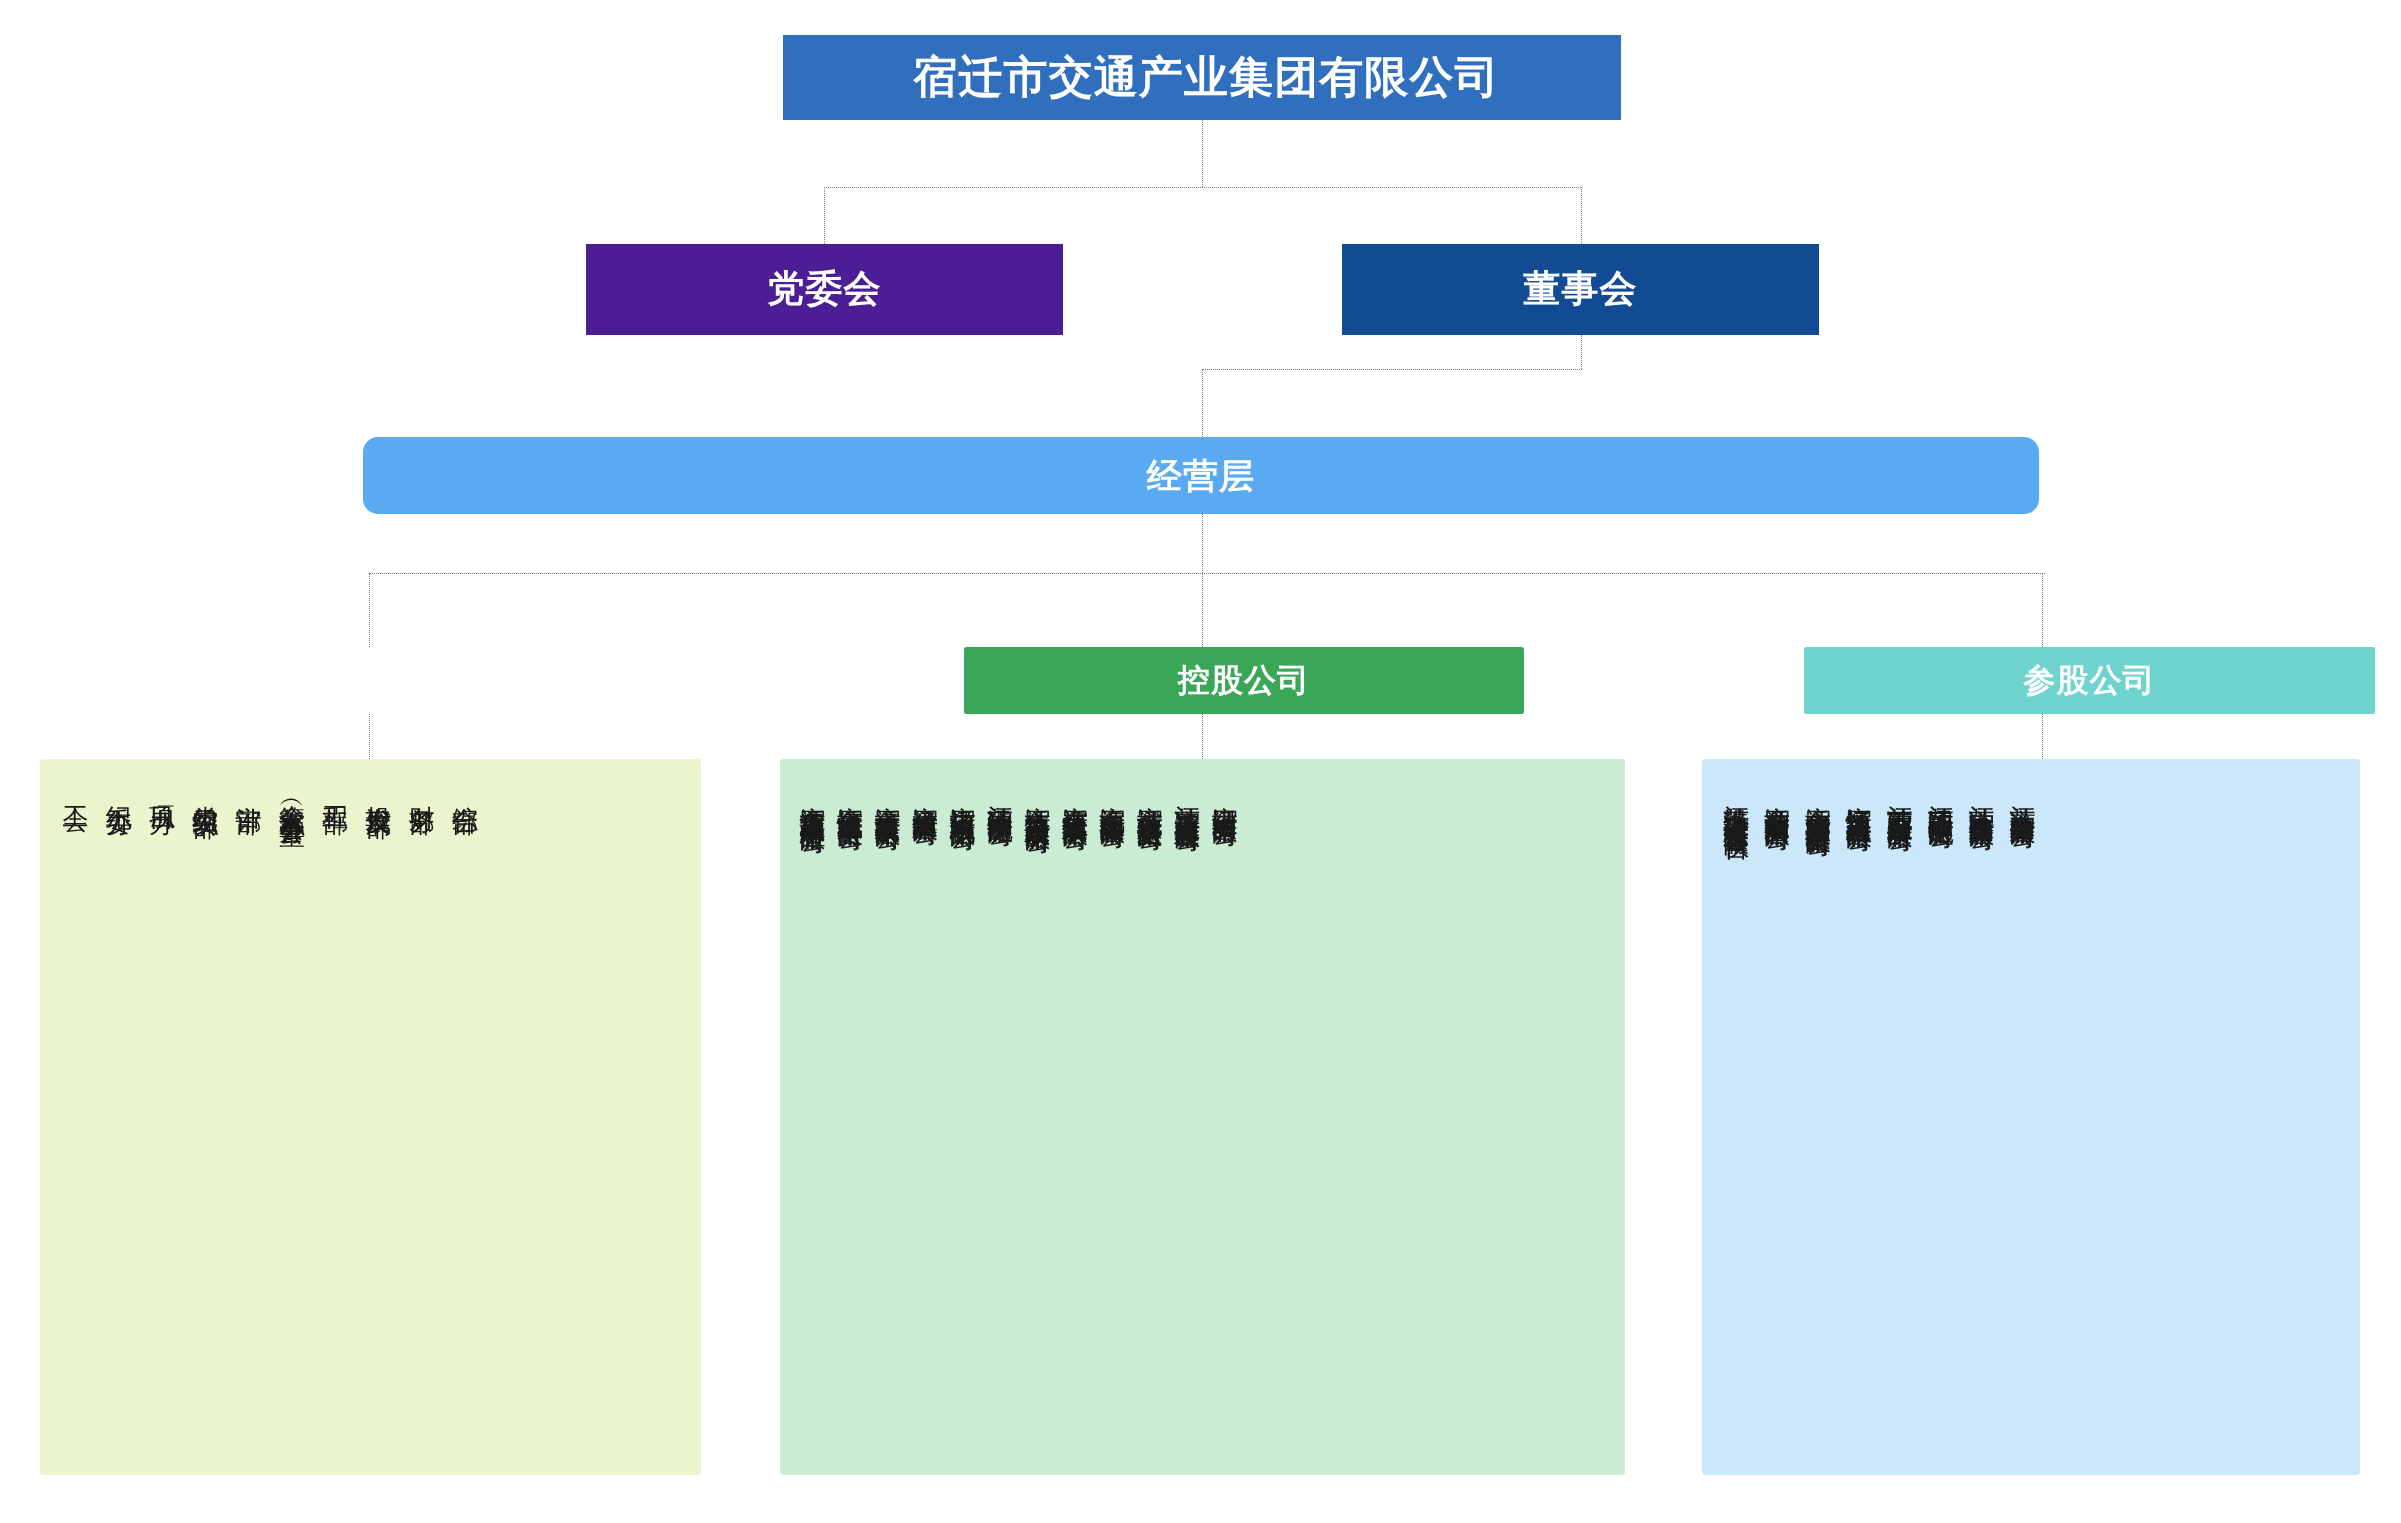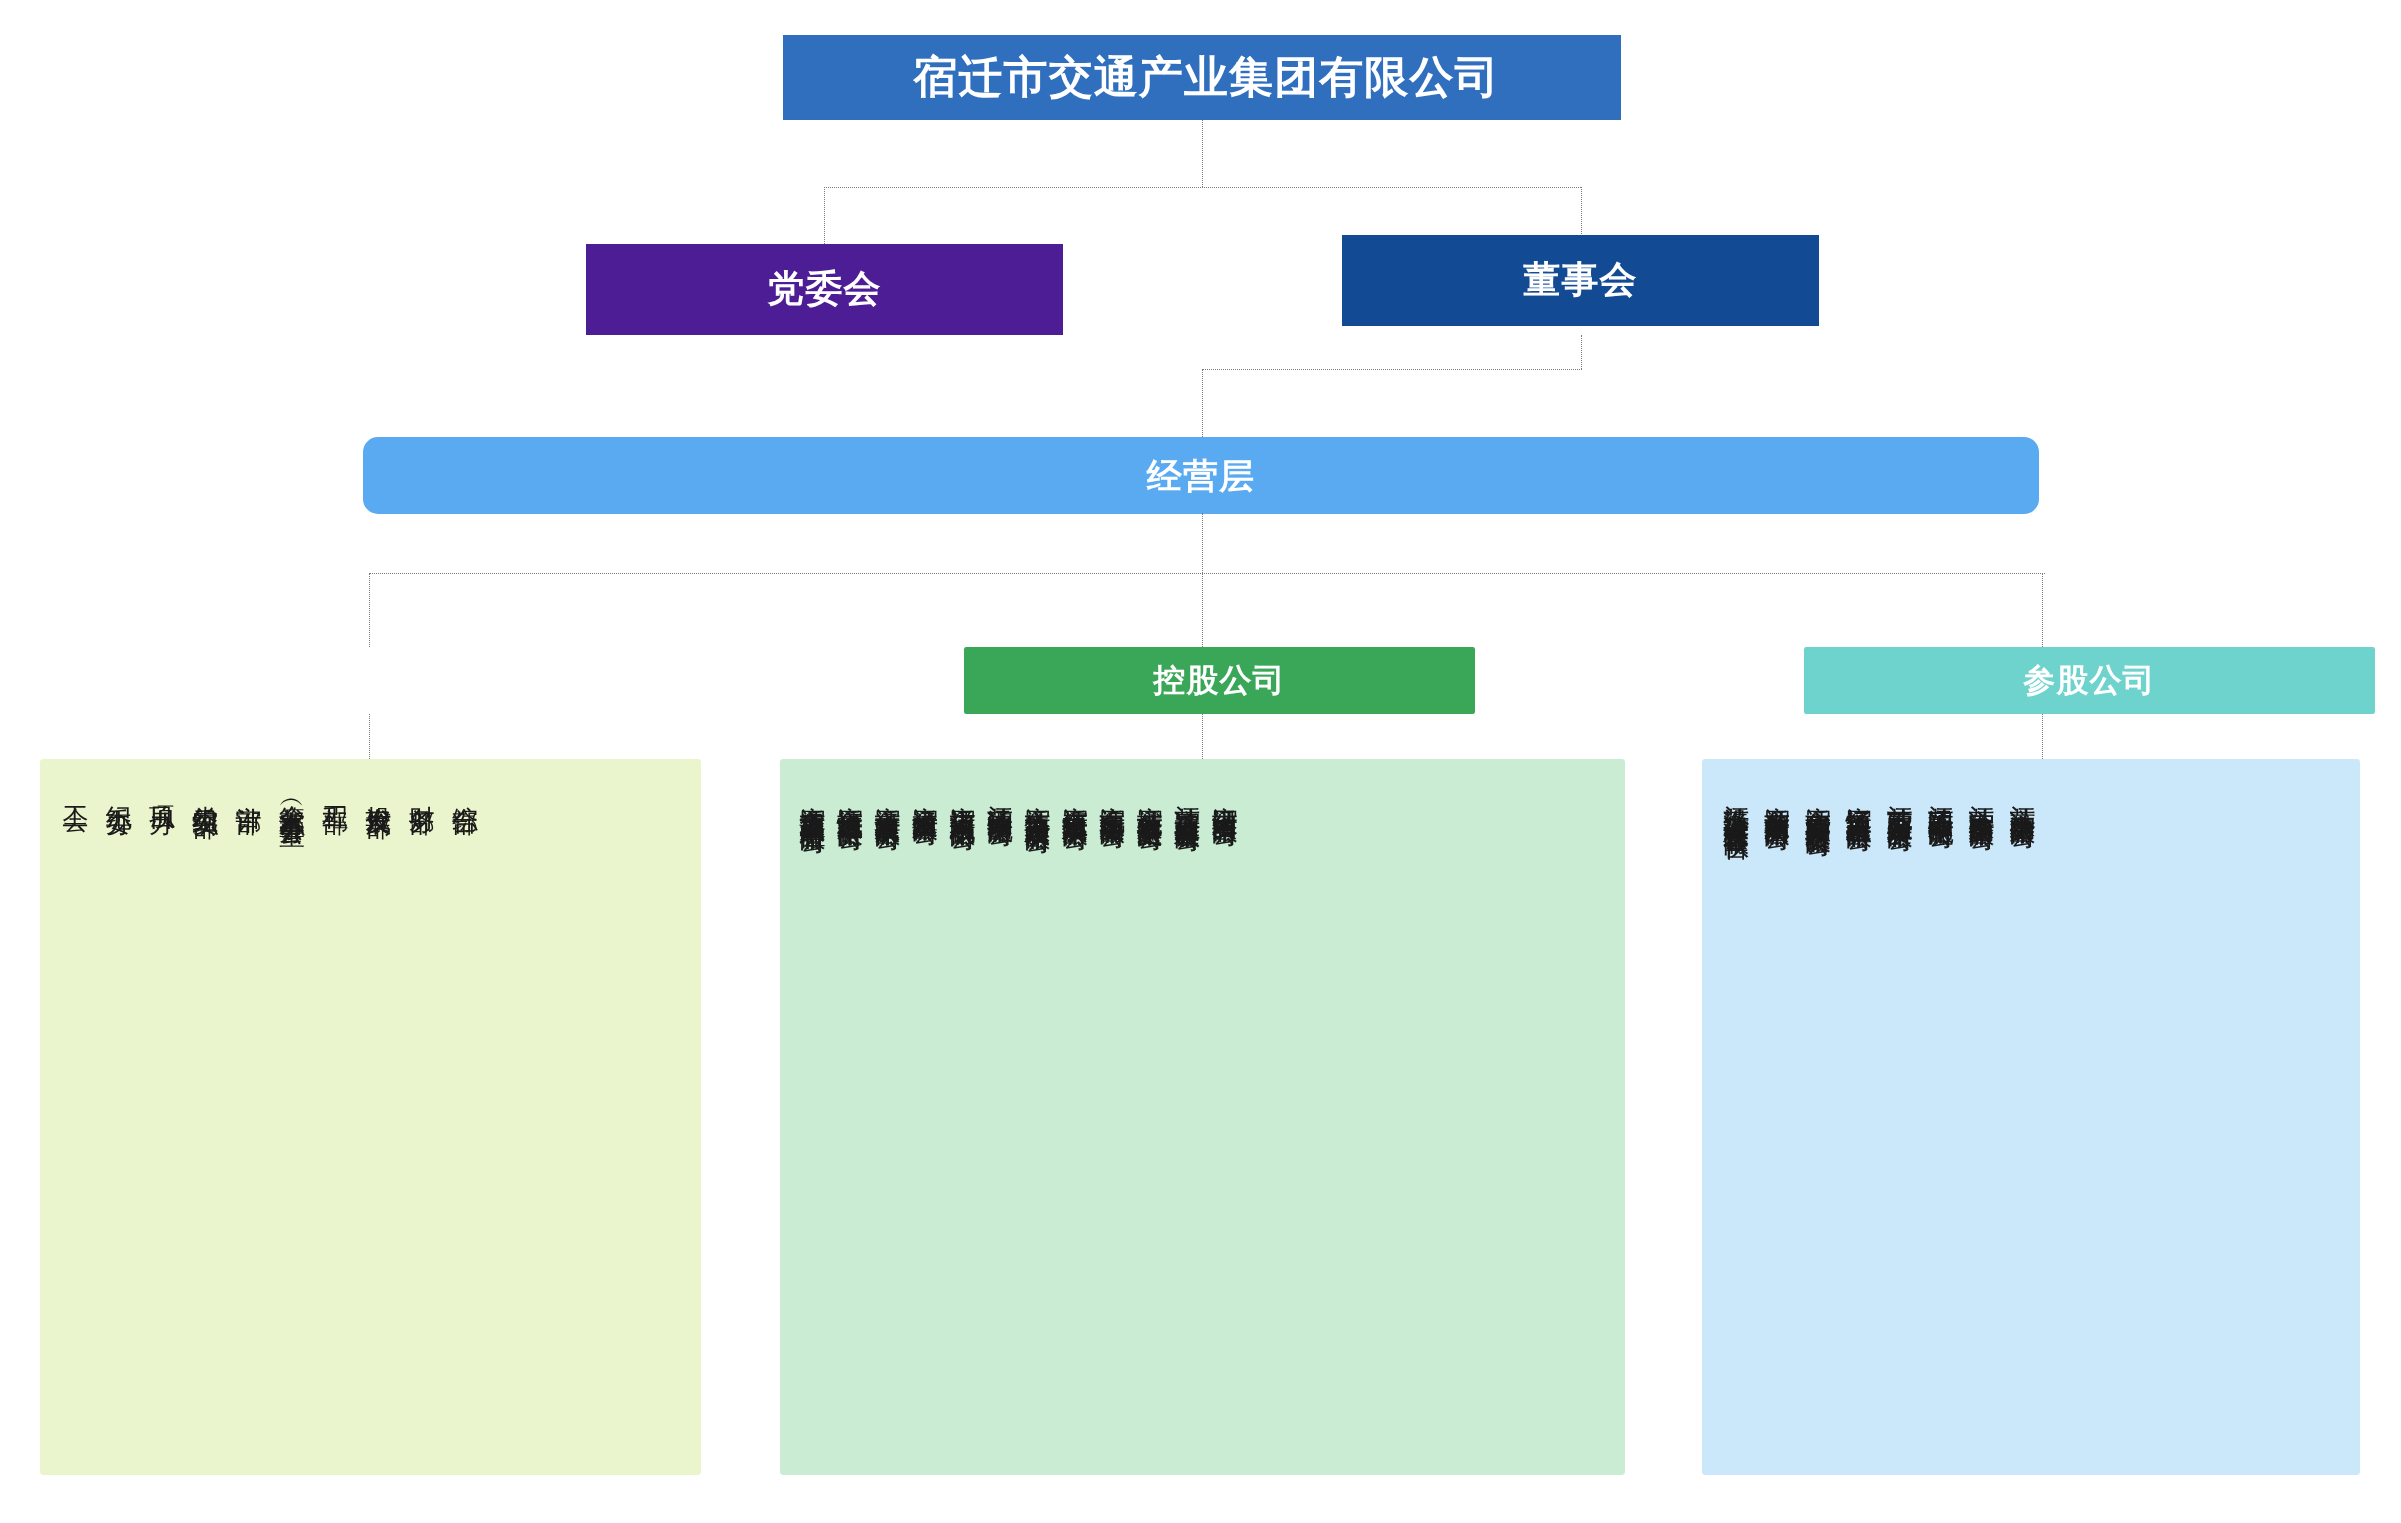--- a/index.html
+++ b/index.html
@@ -46,21 +46,21 @@
     left: 586px;
     top: 244px;
     width: 477px;
     height: 91px;
     background: #4c1d95;
     font-size: 37px;
   }
 
   .board {
     left: 1342px;
-    top: 235px;
+    top: 244px;
     width: 477px;
     height: 91px;
     background: #134a94;
     font-size: 37px;
   }
 
   .mgmt {
     left: 363px;
     top: 437px;
     width: 1676px;
@@ -77,21 +77,21 @@
     align-items: center;
     justify-content: center;
     color: #ffffff;
     font-weight: bold;
     font-size: 32px;
     letter-spacing: 1.1px;
     height: 67px;
     border-radius: 2.3px;
   }
   .cat-func   { left: 136px;  top: 647px; width: 471px;  background: #8cc152; }
-  .cat-hold   { left: 964px; top: 647px; width: 511px;  background: #3aa657; }
+  .cat-hold   { left: 964px; top: 647px; width: 560px;  background: #3aa657; }
   .cat-share  { left: 1804px; top: 647px; width: 571px;  background: #6fd3cd; }
 
   
   .panel {
     position: absolute;
     box-sizing: border-box;
     border-radius: 3.4px;
     display: flex;
     flex-direction: row-reverse;     
     justify-content: flex-end;

